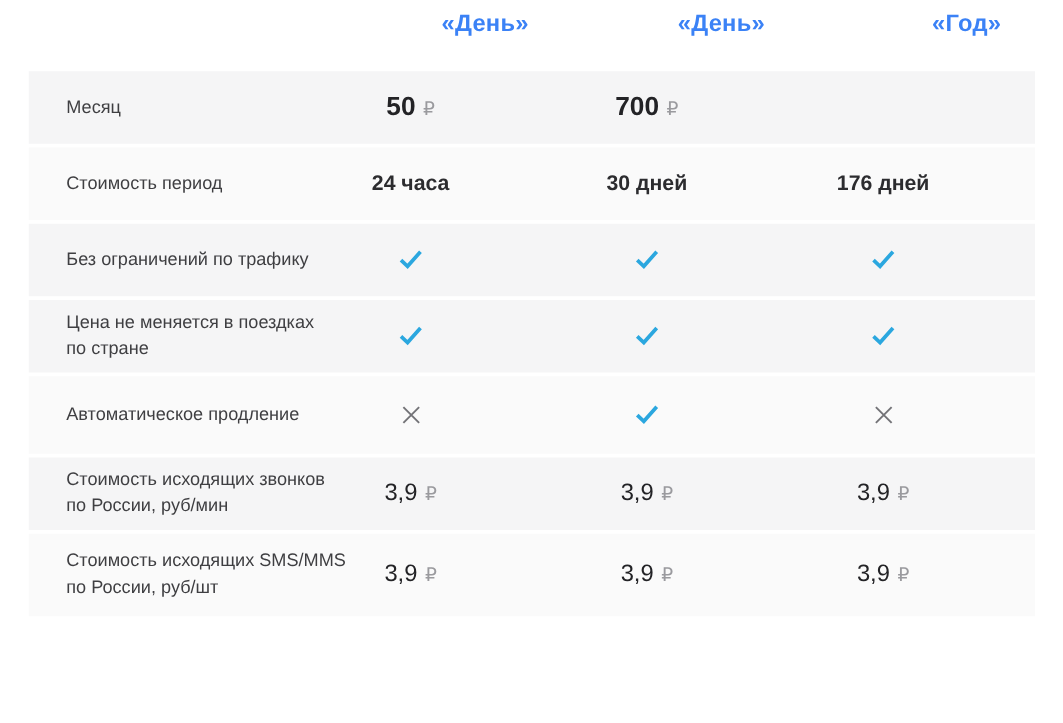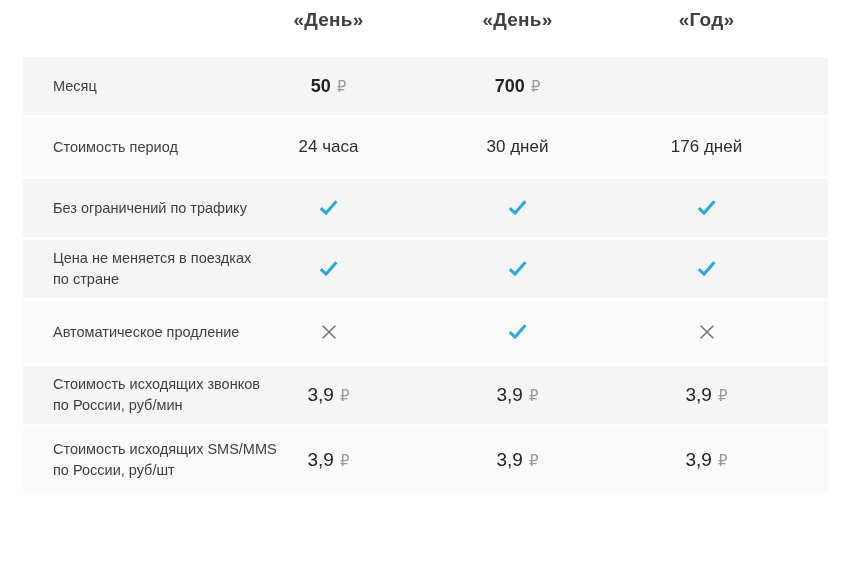--- a/index.html
+++ b/index.html
@@ -22,22 +22,22 @@
     display: grid;
     grid-template-columns: 181px 189px 189px 189px;
     align-items: center;
   }
   .header-row {
     height: 57px;
     align-items: start;
     padding-top: 6px;
   }
   .plan-name {
-    text-align: center;
-    color: #404040;
+    text-align: right;
+    color: #3b82f6;
     font-size: 19px;
     font-weight: bold;
     letter-spacing: 0.2px;
     line-height: 27px;
   }
   .row {
     min-height: 58px;
     margin-bottom: 3px;
   }
   .row.gray  { background: #f5f5f6; }
@@ -48,22 +48,22 @@
   .label-cell {
     font-size: 14.5px;
     color: #3f3f42;
     white-space: pre;
     line-height: 21px;
   }
   .val-cell {
     text-align: center;
   }
   .num       { color: #232326; }
-  .num.price { font-size: 18px; font-weight: bold; }
-  .num.text  { font-size: 17px; font-weight: normal; color: #2c2c2f; }
+  .num.price { font-size: 21px; font-weight: bold; }
+  .num.text  { font-size: 17px; font-weight: bold; color: #2c2c2f; }
   .num.rate  { font-size: 19px; font-weight: normal; }
   .cur {
     font-size: 15px;
     color: #9a9a9e;
     margin-left: 6px;
   }
   .icon-box { display: inline-block; line-height: 0; }
   .icon-box svg { vertical-align: middle; }
 </style>
 </head>

